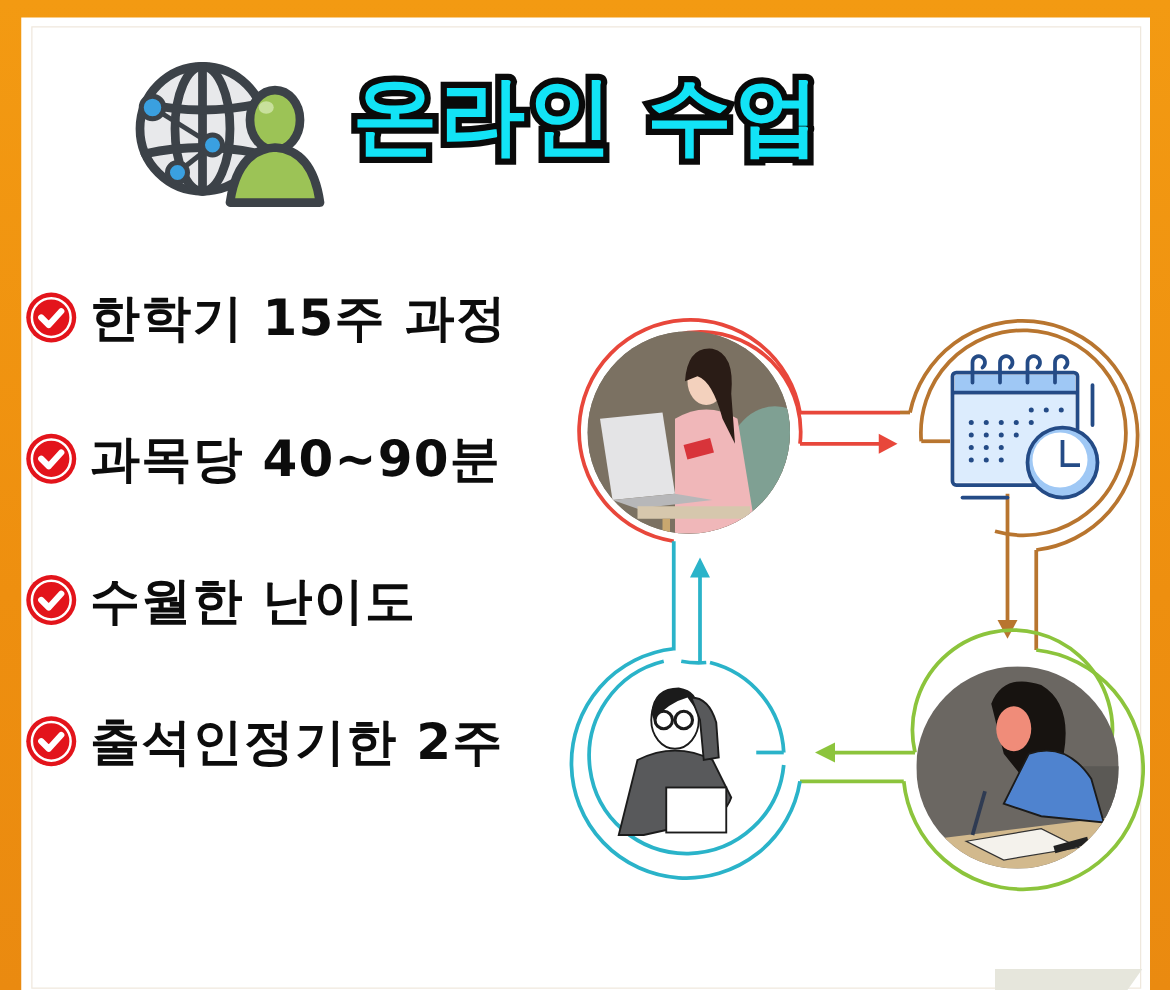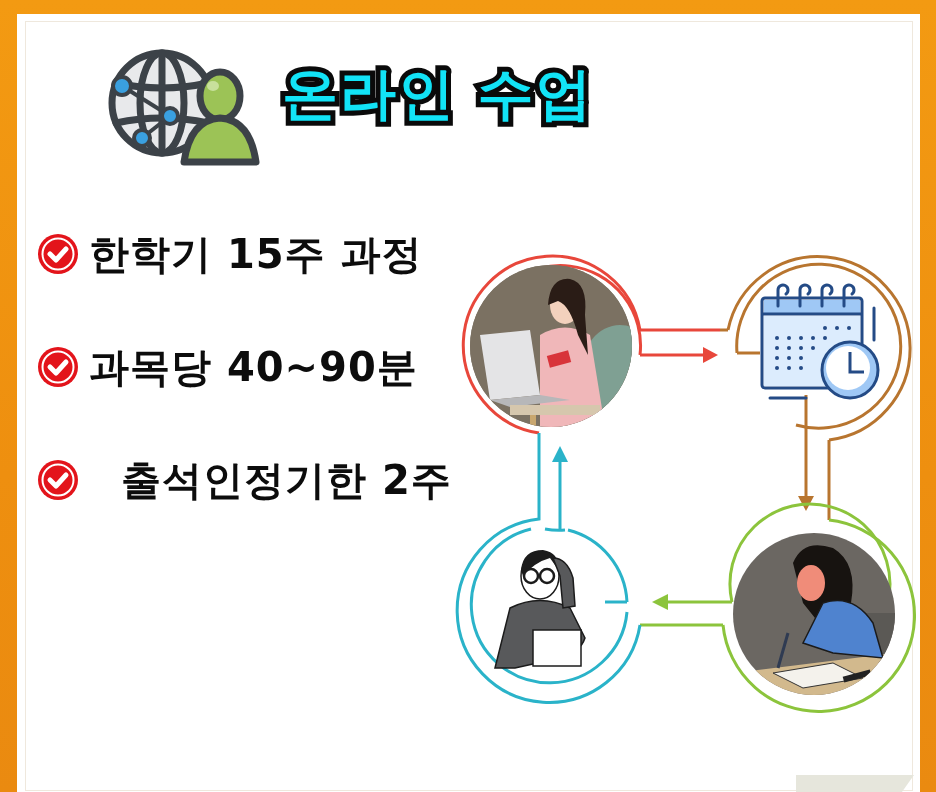--- a/index.html
+++ b/index.html
@@ -4,26 +4,26 @@
 <style>
   html,body{margin:0;padding:0;}
   body{width:936px;height:792px;overflow:hidden;background:#f0940f;position:relative;font-family:"DejaVu Sans",sans-serif;}
   .frame{position:absolute;left:0;top:0;width:936px;height:792px;background:linear-gradient(180deg,#f39a12 0%,#ee8f0f 60%,#ea8a10 100%);}
   .panel{position:absolute;left:17px;top:14px;width:903px;height:790px;background:#ffffff;}
   .panel-inner{position:absolute;left:25px;top:21px;width:891px;height:790px;border:1px solid #efe8dd;box-sizing:border-box;background:#fff;}
   .corner-tab{position:absolute;left:796px;top:775px;width:118px;height:20px;background:#e6e6dc;clip-path:polygon(0 0,100% 0,88% 100%,0 100%);}
 
   .title-wrap{position:absolute;left:100px;top:38px;height:130px;display:flex;align-items:center;}
   .logo{width:165px;height:130px;position:relative;}
-  .title{position:absolute;left:282px;top:44px;font-family:"DejaVu Sans",sans-serif;font-weight:bold;font-size:56px;line-height:100px;color:#12e3f6;letter-spacing:2px;
+  .title{position:absolute;left:282px;top:44px;font-family:"DejaVu Sans",sans-serif;font-weight:bold;font-size:68px;line-height:100px;color:#12e3f6;letter-spacing:2px;
     -webkit-text-stroke:10px #0a0a0a;paint-order:stroke fill;text-shadow:0 0 0 #000;}
 
-  .features{position:absolute;left:37px;top:228px;}
+  .features{position:absolute;left:20px;top:228px;}
   .feature{display:flex;align-items:center;height:52px;margin-bottom:61px;}
-  .feature:last-child{margin-bottom:8px;gap:32px;}
+  .feature:last-child{margin-bottom:8px;}
   .check{width:42px;height:42px;margin-right:10px;flex:none;}
   .feature-text{font-family:"DejaVu Sans",sans-serif;font-weight:bold;font-size:40px;color:#0c0c0c;letter-spacing:1px;white-space:nowrap;}
 
   .cycle{position:absolute;left:440px;top:240px;width:480px;height:500px;}
   .node{position:absolute;border-radius:50%;overflow:hidden;}
 </style>
 </head>
 <body>
 
 <div class="frame"></div>
@@ -68,20 +68,28 @@
     </svg>
     <span class="feature-text">한학기 15주 과정</span>
   </div>
   <div class="feature">
     <svg class="check" viewBox="0 0 42 42">
       <circle cx="21" cy="21" r="20" fill="#e3141b"></circle>
       <circle cx="21" cy="21" r="15.5" fill="none" stroke="#fff" stroke-width="2"></circle>
       <path d="M13 21 L19 27 L29 16" fill="none" stroke="#fff" stroke-width="5" stroke-linecap="round" stroke-linejoin="round"></path>
     </svg>
     <span class="feature-text">과목당 40~90분</span>
+  </div>
+  <div class="feature">
+    <svg class="check" viewBox="0 0 42 42">
+      <circle cx="21" cy="21" r="20" fill="#e3141b"></circle>
+      <circle cx="21" cy="21" r="15.5" fill="none" stroke="#fff" stroke-width="2"></circle>
+      <path d="M13 21 L19 27 L29 16" fill="none" stroke="#fff" stroke-width="5" stroke-linecap="round" stroke-linejoin="round"></path>
+    </svg>
+    <span class="feature-text">수월한 난이도</span>
   </div>
   <div class="feature">
     <svg class="check" viewBox="0 0 42 42">
       <circle cx="21" cy="21" r="20" fill="#e3141b"></circle>
       <circle cx="21" cy="21" r="15.5" fill="none" stroke="#fff" stroke-width="2"></circle>
       <path d="M13 21 L19 27 L29 16" fill="none" stroke="#fff" stroke-width="5" stroke-linecap="round" stroke-linejoin="round"></path>
     </svg>
     <span class="feature-text">출석인정기한 2주</span>
   </div>
 </div>

